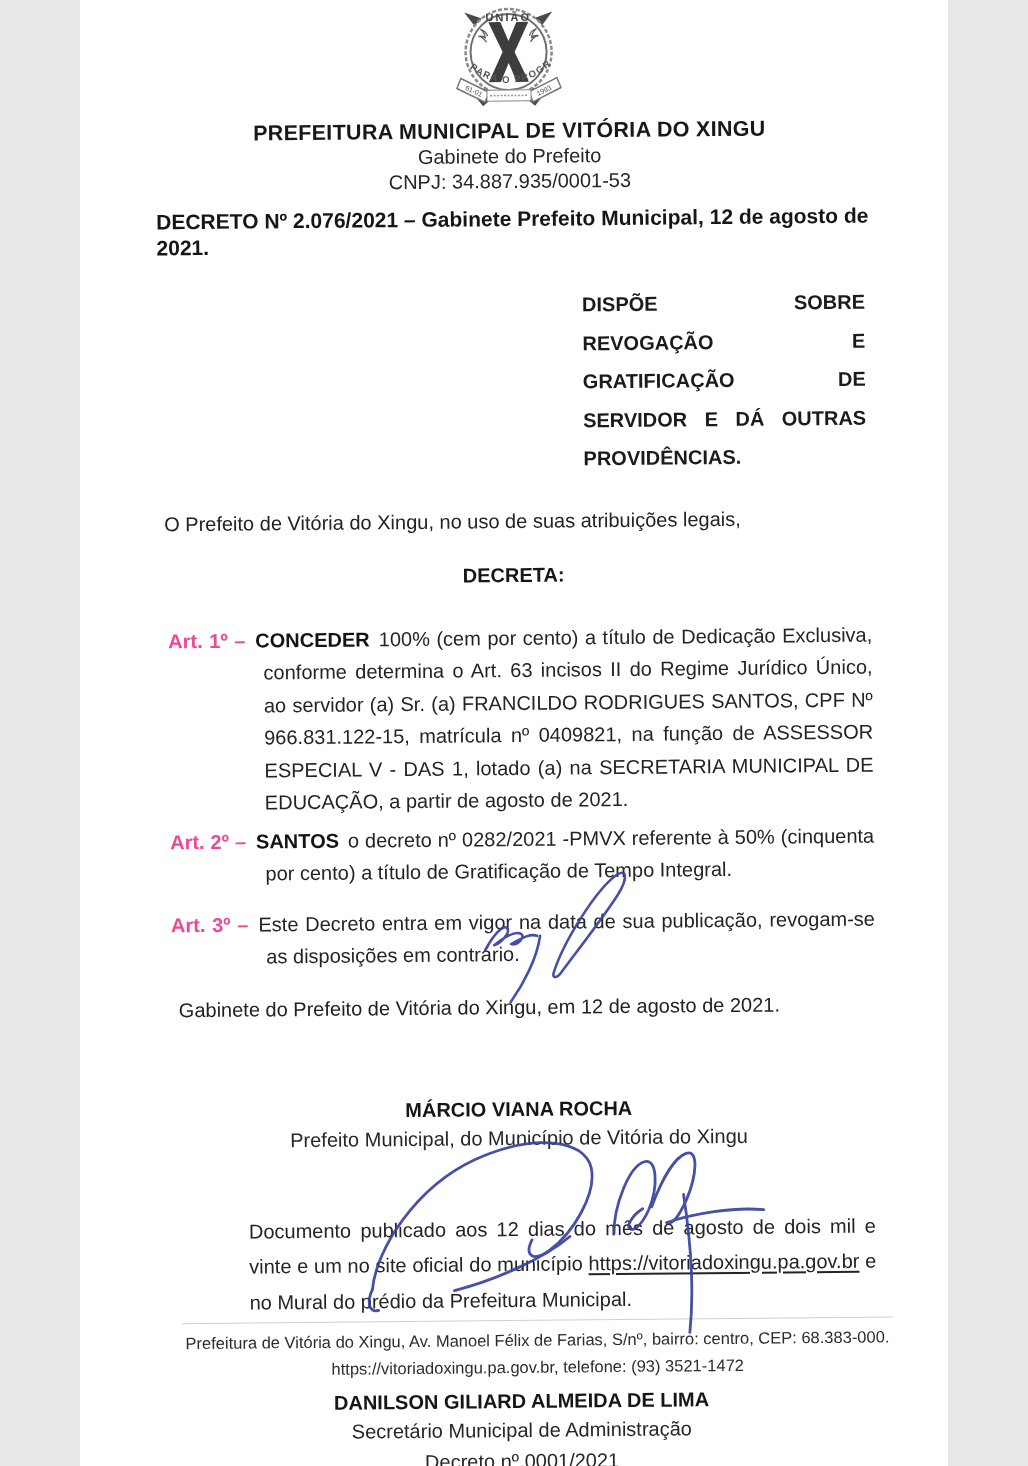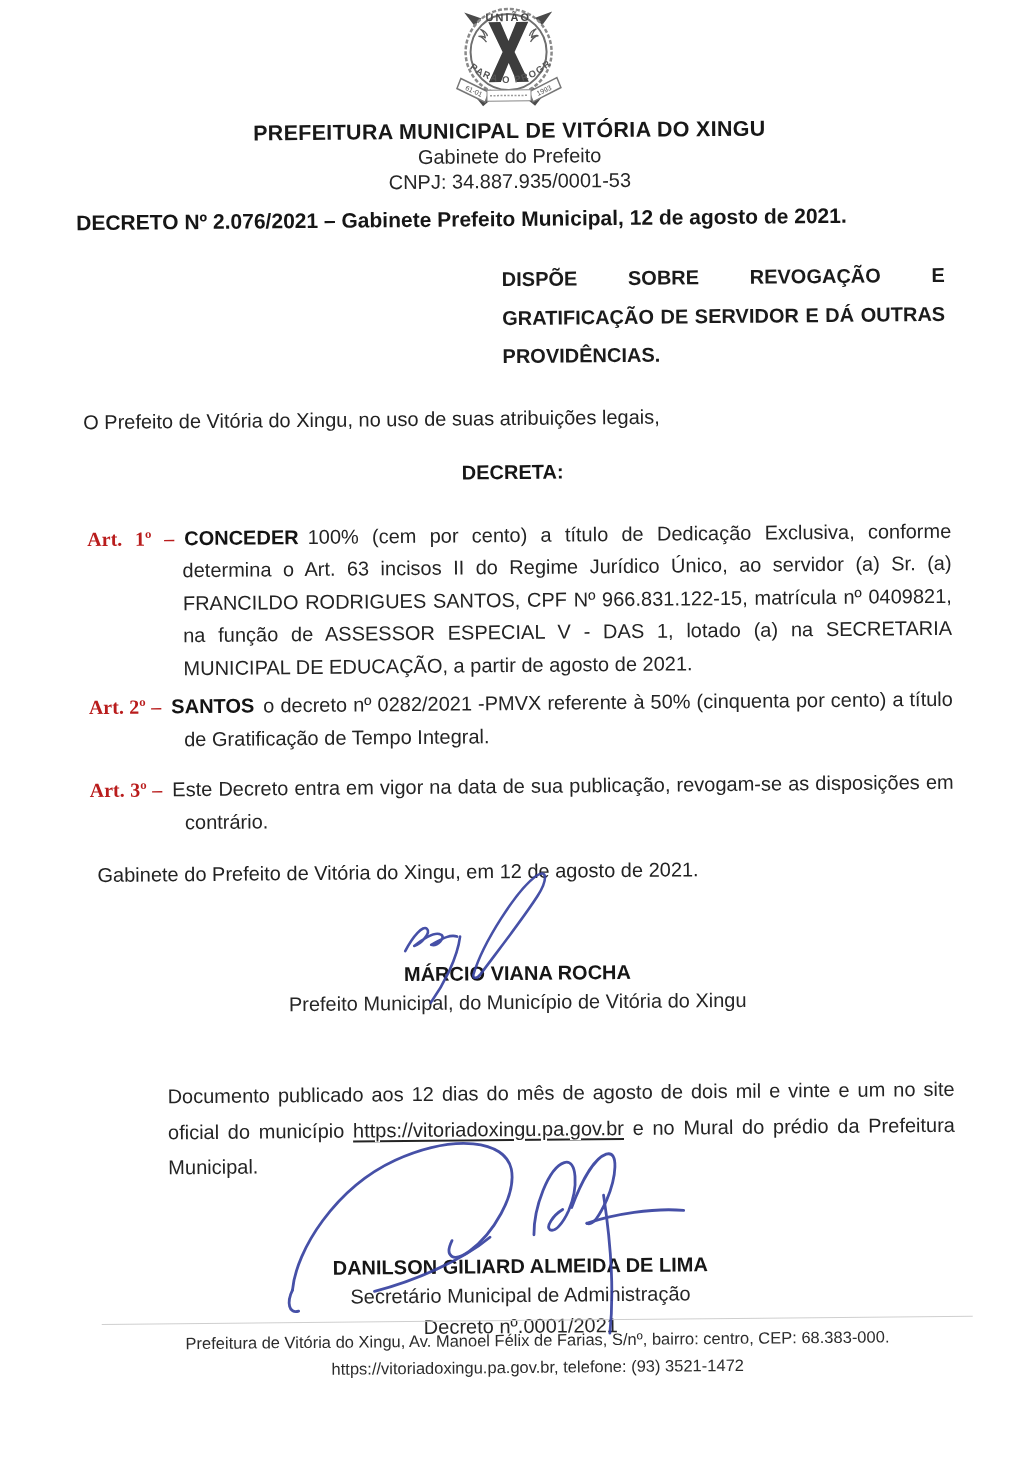--- a/index.html
+++ b/index.html
@@ -1,18 +1,18 @@
 <!DOCTYPE html>
 <html><head>
 <meta charset="utf-8">
 <style>
   html, body { margin: 0; padding: 0; background: #e8e8e8; }
   .sheet {
     position: relative;
-    width: 1028px;
+    width: 868px;
     height: 1466px;
     margin: 0 auto;
     background: #ffffff;
     overflow: hidden;
     font-family: "Liberation Sans", "DejaVu Sans", sans-serif;
     color: #222;
   }
   .tilt {
     position: absolute;
     inset: 0;
@@ -81,21 +81,21 @@
     padding-left: 95px;
     text-indent: -95px;
     font-size: 20px;
     line-height: 32.5px;
     text-align: justify;
     text-align-last: left;
     color: #242424;
   }
   .article + .article { margin-top: 6px; }
   .article.art3 { margin-top: 18px; }
-  .article .lbl { font-weight: bold; color: #b91c1c; margin-right: 10px; font-family: Liberation Serif, serif; }
+  .article .lbl { font-weight: bold; color: #ec4899; margin-right: 10px; }
   .article .kw  { font-weight: bold; color: #141414; margin-right: 9px; }
   .article .kw:empty { display: none; margin: 0; }
 
   .closing {
     margin: 24px 80px 0 95px;
     font-size: 20px;
     line-height: 25px;
   }
 
   

